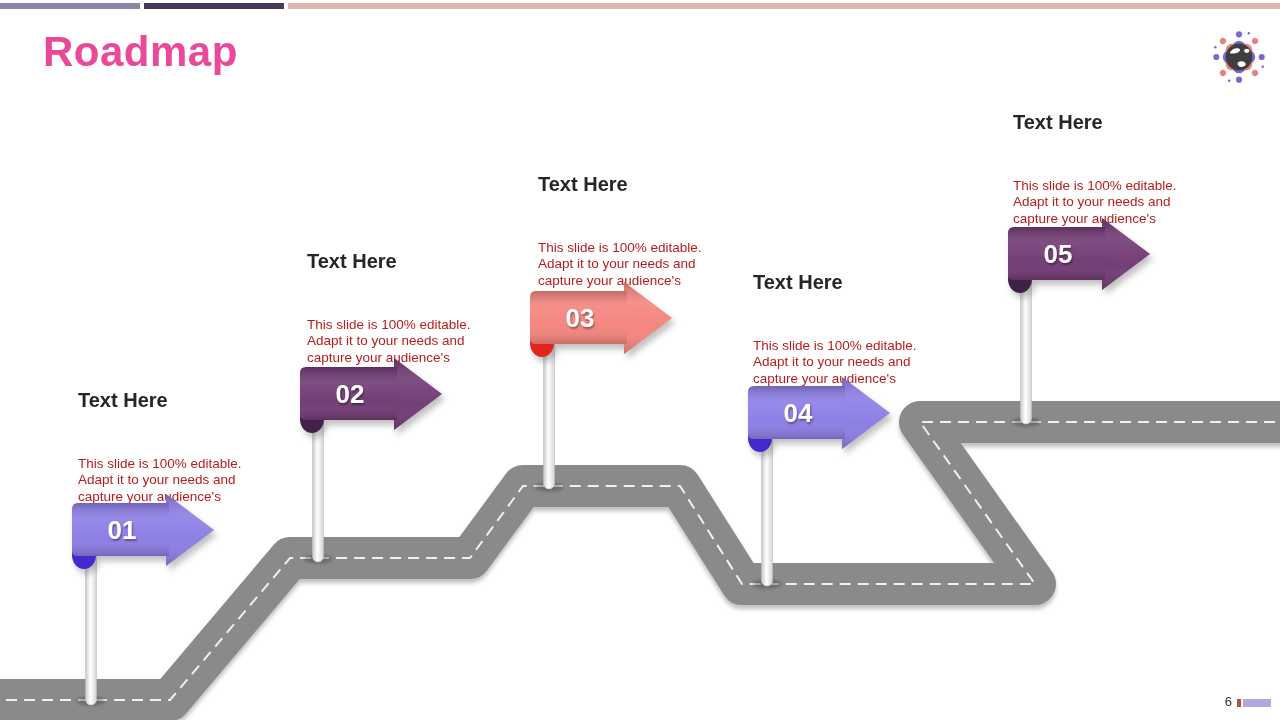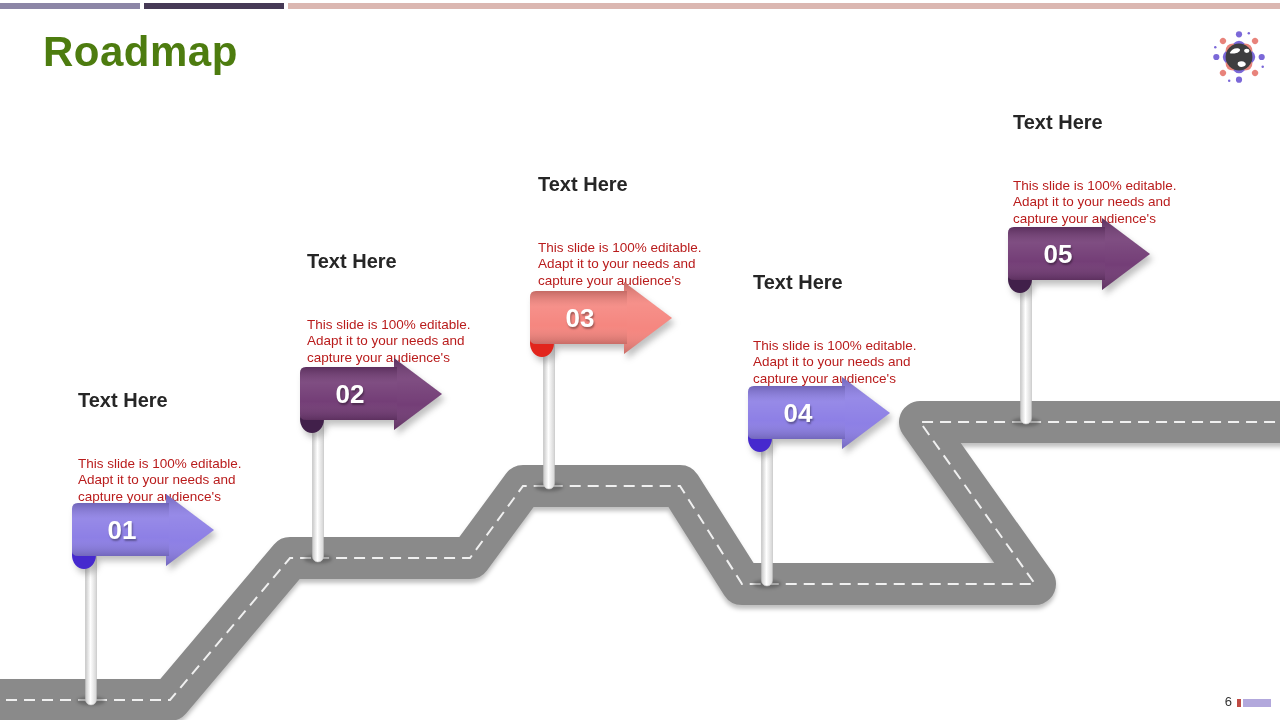--- a/index.html
+++ b/index.html
@@ -6,21 +6,21 @@
   .slide{position:relative;width:1280px;height:720px;background:#ffffff;overflow:hidden;
          font-family:"Liberation Sans",sans-serif;}
   
   .topbar{position:absolute;top:3px;left:0;width:1280px;height:6px;}
   .topbar .seg{position:absolute;top:0;height:6px;}
   .seg1{left:0;width:140px;}
   .seg2{left:144px;width:140px;}
   .seg3{left:288px;width:992px;}
   
   .title{position:absolute;left:43px;top:28px;font-size:42px;font-weight:bold;
-         color:#4d7c0f;letter-spacing:0.5px;}
+         color:#ec4899;letter-spacing:0.5px;}
   
   .logo{position:absolute;left:1206px;top:24px;width:66px;height:66px;}
   
   .bg{position:absolute;left:0;top:0;width:1280px;height:720px;}
   .road-base{filter:drop-shadow(0 4px 2px rgba(0,0,0,0.25));}
   
   .mtext{position:absolute;width:170px;}
   .mtitle{font-size:20px;font-weight:bold;color:#262626;margin-bottom:6px;}
   .mdesc{font-size:13.5px;line-height:1.22;color:#b91c1c;margin-top:44px;}
   .t1{left:78px;top:389px;}

